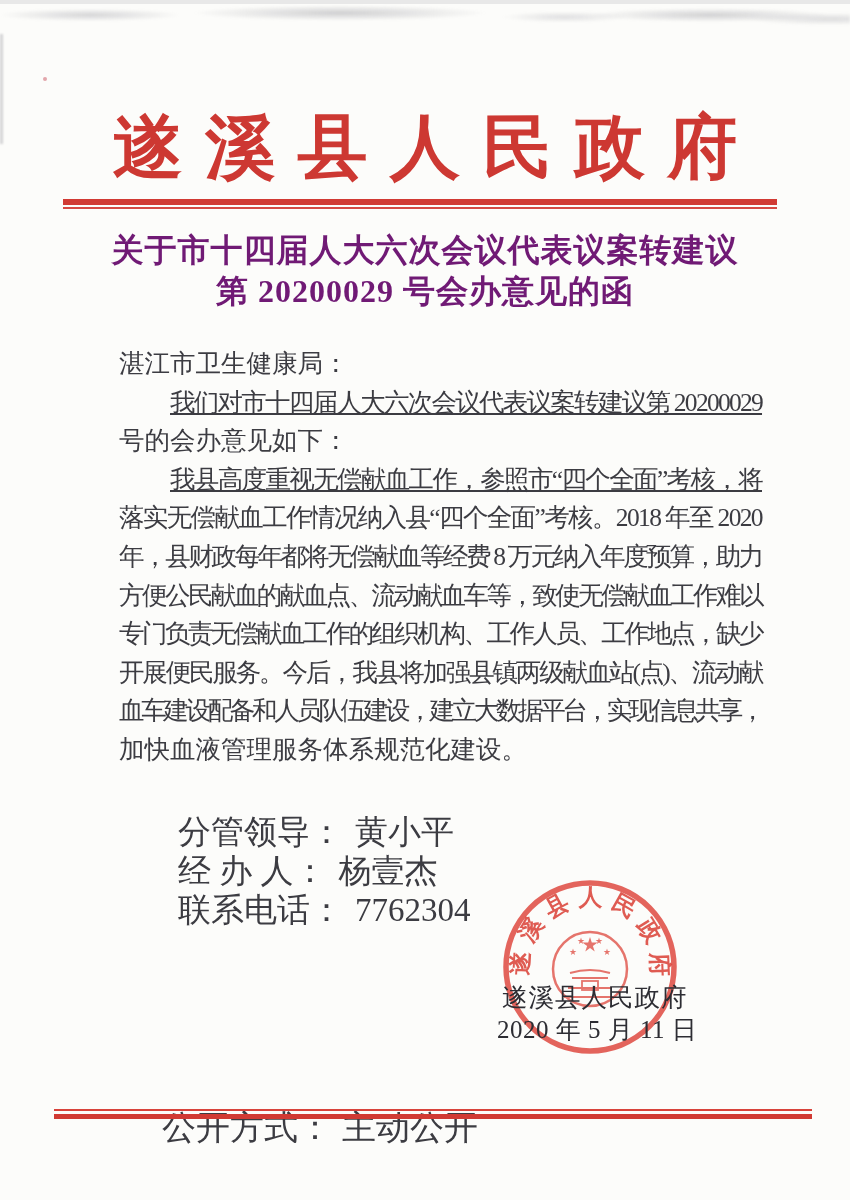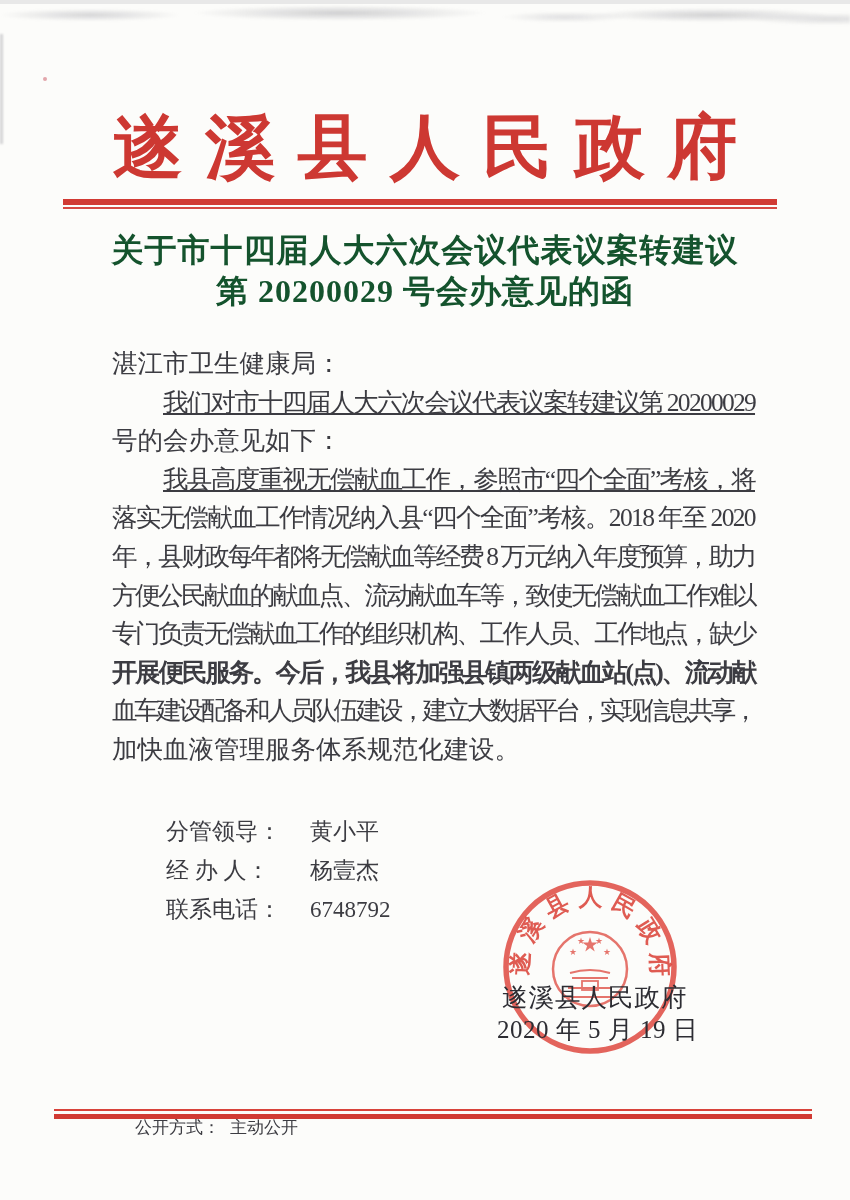--- a/index.html
+++ b/index.html
@@ -40,51 +40,51 @@
   }
   .rule-top{position:absolute;top:195px;left:63px;width:714px;}
   .rule-top .thick{height:6px;background:#d13a33;}
   .rule-top .gap{height:2px;}
   .rule-top .thin{height:2px;background:#d13a33;opacity:.92;}
   
   .doc-title{
     position:absolute;top:226px;left:0;width:850px;
     text-align:center;
     font-size:32px;line-height:41px;font-weight:900;
-    color:#14532d;letter-spacing:1px;
+    color:#701a75;letter-spacing:1px;
   }
   
   .body-text{
-    position:absolute;left:112px;top:341px;width:643px;
+    position:absolute;left:119px;top:341px;width:643px;
     font-size:25.5px;color:#3c3c42;
   }
   .bline{height:38.6px;line-height:38.6px;white-space:nowrap;}
   .bline.ind{padding-left:51px;text-decoration:underline;}
   
   .contacts{
-    position:absolute;left:166px;top:809px;
-    font-size:23px;color:#3c3c42;
+    position:absolute;left:178px;top:809px;
+    font-size:33px;color:#3c3c42;
   }
   .crow{height:38.8px;line-height:38.8px;white-space:pre;}
   .clabel{display:inline-block;min-width:132px;}
   .cvalue{margin-left:12px;}
   
   .seal{position:absolute;left:498px;top:871px;}
   .sig-org{
     position:absolute;left:502px;top:980px;
     font-size:25.5px;line-height:28px;color:#2d2d33;letter-spacing:1px;white-space:pre;
   }
   .sig-date{
     position:absolute;left:497px;top:1012px;
     font-size:25px;line-height:28px;color:#2d2d33;letter-spacing:.5px;white-space:pre;
   }
   
   .footer-line{
-    position:absolute;left:118px;top:1079px;
-    font-size:17px;line-height:30px;color:#3c3c42;white-space:pre;
+    position:absolute;left:128px;top:1079px;
+    font-size:34px;line-height:30px;color:#3c3c42;white-space:pre;
   }
   .footer-line .fv{margin-left:10px;}
   .rule-bottom{position:absolute;top:1105px;left:54px;width:758px;}
   .rule-bottom .thin{height:2px;background:#d8423a;}
   .rule-bottom .gap{height:3px;}
   .rule-bottom .thick{height:5px;background:#d13a33;}
 </style>
 </head>
 <body>
 
@@ -109,29 +109,29 @@
 
   <div class="body-text" id="bodyText">
       <div class="bline"><span>湛江市卫生健康局：</span></div>
       <div class="bline ind"><span style="letter-spacing: -1.72917px;">我们对市十四届人大六次会议代表议案转建议第 20200029</span></div>
       <div class="bline"><span>号的会办意见如下：</span></div>
       <div class="bline ind"><span style="letter-spacing: -1.64002px;">我县高度重视无偿献血工作，参照市“四个全面”考核，将</span></div>
       <div class="bline"><span style="letter-spacing: -1.62914px;">落实无偿献血工作情况纳入县“四个全面”考核。2018 年至 2020</span></div>
       <div class="bline"><span style="letter-spacing: -2.36667px;">年，县财政每年都将无偿献血等经费 8 万元纳入年度预算，助力</span></div>
       <div class="bline"><span style="letter-spacing: -2.53571px;">方便公民献血的献血点、流动献血车等，致使无偿献血工作难以</span></div>
       <div class="bline"><span style="letter-spacing: -2.53571px;">专门负责无偿献血工作的组织机构、工作人员、工作地点，缺少</span></div>
-      <div class="bline"><span style="letter-spacing: -2.15463px; font-weight: bold;">开展便民服务。今后，我县将加强县镇两级献血站(点)、流动献</span></div>
+      <div class="bline"><span style="letter-spacing: -2.15463px;">开展便民服务。今后，我县将加强县镇两级献血站(点)、流动献</span></div>
       <div class="bline"><span style="letter-spacing: -3.32759px;">血车建设配备和人员队伍建设，建立大数据平台，实现信息共享，</span></div>
       <div class="bline"><span>加快血液管理服务体系规范化建设。</span></div>
     </div>
 
   <div class="contacts" id="contactRows">
       <div class="crow"><span class="clabel">分管领导：</span><span class="cvalue">黄小平</span></div>
       <div class="crow"><span class="clabel">经 办 人：</span><span class="cvalue">杨壹杰</span></div>
-      <div class="crow"><span class="clabel">联系电话：</span><span class="cvalue">6748792</span></div>
+      <div class="crow"><span class="clabel">联系电话：</span><span class="cvalue">7762304</span></div>
     </div>
 
   <svg class="seal" width="184" height="184" viewBox="0 0 184 184">
     <circle cx="92" cy="92" r="84" fill="none" stroke="#df4f45" stroke-width="5.5" opacity="0.88"></circle>
     <path id="sealArc" d="M 32.7 110.1 A 62 62 0 1 1 151.3 110.1" fill="none"></path>
     <text font-size="23.5" fill="#dc4a40" opacity="0.9" font-weight="bold" font-family="Liberation Serif, DejaVu Serif, serif">
       <textPath href="#sealArc" startOffset="10" textLength="212" lengthAdjust="spacing">遂溪县人民政府</textPath>
     </text>
     <g stroke="#df4f45" fill="none" opacity="0.78">
       <circle cx="92" cy="94" r="37" stroke-width="2.5"></circle>
@@ -139,21 +139,21 @@
       <path fill="#df4f45" stroke="none" d="M 0 -1 L 0.225 -0.31 L 0.951 -0.309 L 0.363 0.118 L 0.588 0.809 L 0 0.382 L -0.588 0.809 L -0.363 0.118 L -0.951 -0.309 L -0.225 -0.31 Z" transform="translate(75,77) scale(3.6)"></path>
       <path fill="#df4f45" stroke="none" d="M 0 -1 L 0.225 -0.31 L 0.951 -0.309 L 0.363 0.118 L 0.588 0.809 L 0 0.382 L -0.588 0.809 L -0.363 0.118 L -0.951 -0.309 L -0.225 -0.31 Z" transform="translate(83,66) scale(3.6)"></path>
       <path fill="#df4f45" stroke="none" d="M 0 -1 L 0.225 -0.31 L 0.951 -0.309 L 0.363 0.118 L 0.588 0.809 L 0 0.382 L -0.588 0.809 L -0.363 0.118 L -0.951 -0.309 L -0.225 -0.31 Z" transform="translate(101,66) scale(3.6)"></path>
       <path fill="#df4f45" stroke="none" d="M 0 -1 L 0.225 -0.31 L 0.951 -0.309 L 0.363 0.118 L 0.588 0.809 L 0 0.382 L -0.588 0.809 L -0.363 0.118 L -0.951 -0.309 L -0.225 -0.31 Z" transform="translate(109,77) scale(3.6)"></path>
       <path stroke-width="2" d="M72 98 Q92 92 112 98 M74 103 H110 M70 113 H114 M66 122 H118"></path>
       <rect x="84" y="106" width="16" height="9" stroke-width="1.8"></rect>
     </g>
   </svg>
 
   <div class="sig-org">遂溪县人民政府</div>
-  <div class="sig-date">2020 年 5 月 19 日</div>
+  <div class="sig-date">2020 年 5 月 11 日</div>
 
   <div class="footer-line">
     <span>公开方式：</span><span class="fv">主动公开</span>
   </div>
 
   <div class="rule-bottom">
     <div class="thin"></div>
     <div class="gap"></div>
     <div class="thick"></div>
   </div>

